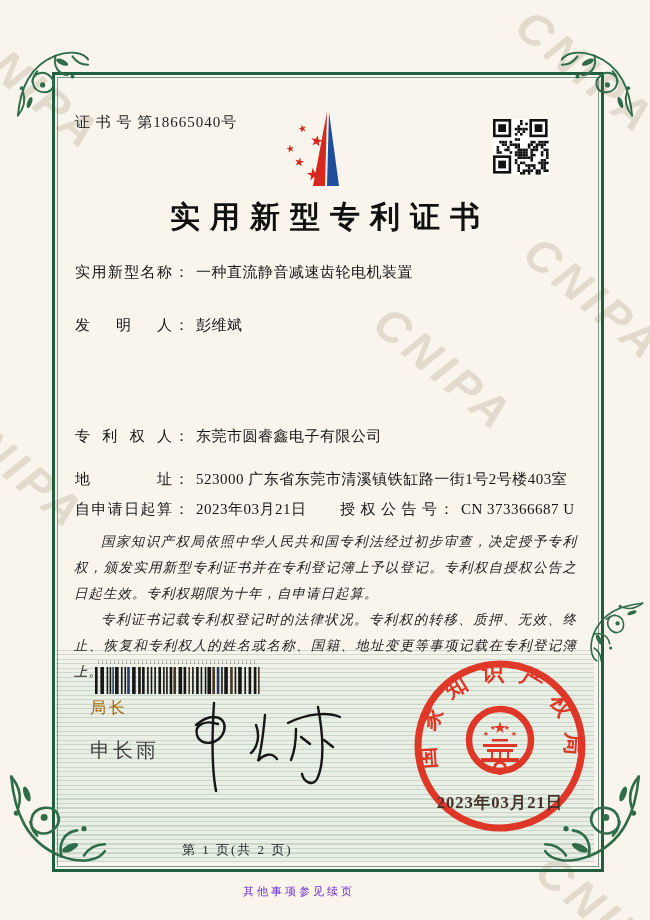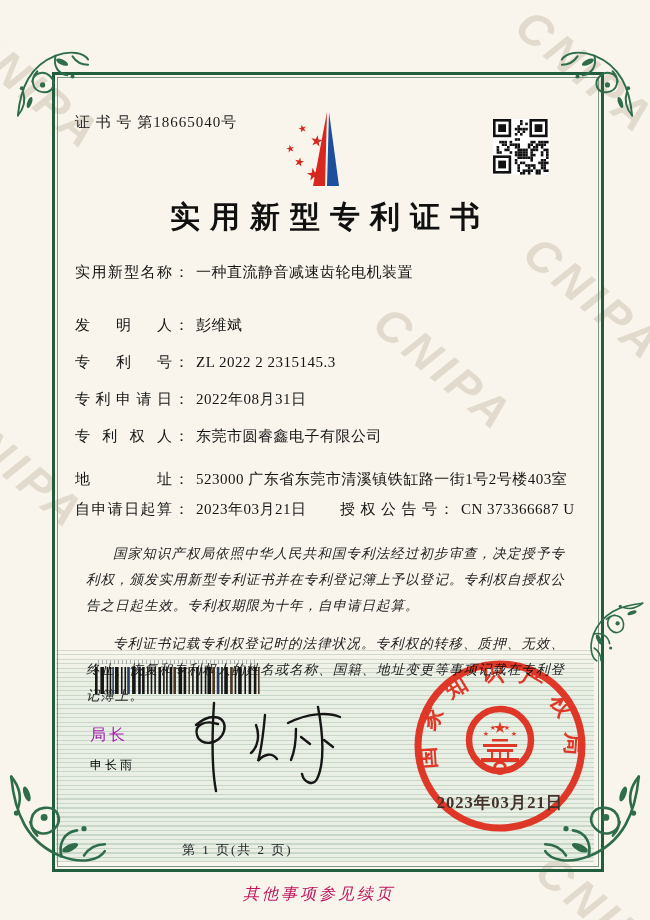--- a/index.html
+++ b/index.html
@@ -35,36 +35,36 @@
          font-size:30px;font-weight:bold;letter-spacing:10px;color:#101010;margin-left:7px;}
 
   .frow{position:absolute;left:75px;width:505px;font-size:15px;color:#151515;white-space:nowrap;}
   .flabel{display:inline-block;width:97px;text-align:justify;text-align-last:justify;vertical-align:bottom;}
   .colon{margin:0 7px 0 2px;}
   .fval{letter-spacing:0.5px;}
   .half2{position:absolute;left:265px;top:0;}
 
   .paras{position:absolute;left:74px;top:529px;width:503px;font-size:13.5px;
          line-height:26px;color:#222;font-style:italic;letter-spacing:1px;text-align:justify;}
-  .paras p{margin:12px;text-indent:2em;}
+  .paras p{margin:0;text-indent:2em;}
 
   .microtext{position:absolute;left:98px;top:660px;width:160px;height:4px;opacity:.5;
              background:repeating-linear-gradient(90deg,#6b6b6b 0 1.5px,transparent 1.5px 4px);}
   .barcode{position:absolute;left:95px;top:667px;width:168px;height:27px;}
 
-  .officer-title{position:absolute;left:90px;top:725px;font-size:16px;letter-spacing:3px;color:#a21caf;}
-  .officer-name{position:absolute;left:90px;top:757px;font-size:12px;letter-spacing:3px;color:#000000;}
+  .officer-title{position:absolute;left:90px;top:698px;font-size:16px;letter-spacing:3px;color:#a16207;}
+  .officer-name{position:absolute;left:90px;top:737px;font-size:20px;letter-spacing:3px;color:#404040;}
   .signature{position:absolute;left:168px;top:693px;width:195px;height:108px;}
 
   .seal{position:absolute;left:408px;top:654px;width:184px;height:184px;mix-blend-mode:multiply;}
 
   .page-no{position:absolute;left:182px;top:841px;width:250px;text-align:left;
            font-size:13px;color:#23282a;letter-spacing:2px;}
-  .note{position:absolute;left:243px;top:884px;font-size:16px;color:#be185d;
-        letter-spacing:3px;font-style:italic;}
+  .note{position:absolute;left:243px;top:884px;font-size:11px;color:#6d28d9;
+        letter-spacing:3px;}
 
   .flourish{position:absolute;z-index:2;pointer-events:none;}
 </style>
 </head>
 <body>
 
 <div class="page">
 
   <div class="wm" style="left:-14px;top:14px;transform:rotate(40deg)">CNIPA</div>
   <div class="wm" style="left:540px;top:-2px;transform:rotate(40deg)">CNIPA</div>
@@ -264,26 +264,20 @@
     </div>
 
     <div class="title">实用新型专利证书</div>
 
     <div class="frow" style="top:316px">
       <span class="flabel">发明人</span><span class="colon">：</span><span class="fval">彭维斌</span>
     </div>
     <div class="frow" style="top:263px">
       <span class="flabel">实用新型名称</span><span class="colon">：</span><span class="fval">一种直流静音减速齿轮电机装置</span>
     </div>
-    <div class="frow" style="top:353px">
-      <span class="flabel">专利号</span><span class="colon">：</span><span class="fval">ZL 2022 2 2315145.3</span>
-    </div>
-    <div class="frow" style="top:390px">
-      <span class="flabel">专利申请日</span><span class="colon">：</span><span class="fval">2022年08月31日</span>
-    </div>
     <div class="frow" style="top:427px">
       <span class="flabel">专利权人</span><span class="colon">：</span><span class="fval">东莞市圆睿鑫电子有限公司</span>
     </div>
     <div class="frow" style="top:470px">
       <span class="flabel">地址</span><span class="colon">：</span><span class="fval">523000 广东省东莞市清溪镇铁缸路一街1号2号楼403室</span>
     </div>
     <div class="frow" style="top:500px">
       <span>
         <span class="flabel">自申请日起算</span><span class="colon">：</span><span class="fval">2023年03月21日</span>
       </span>

